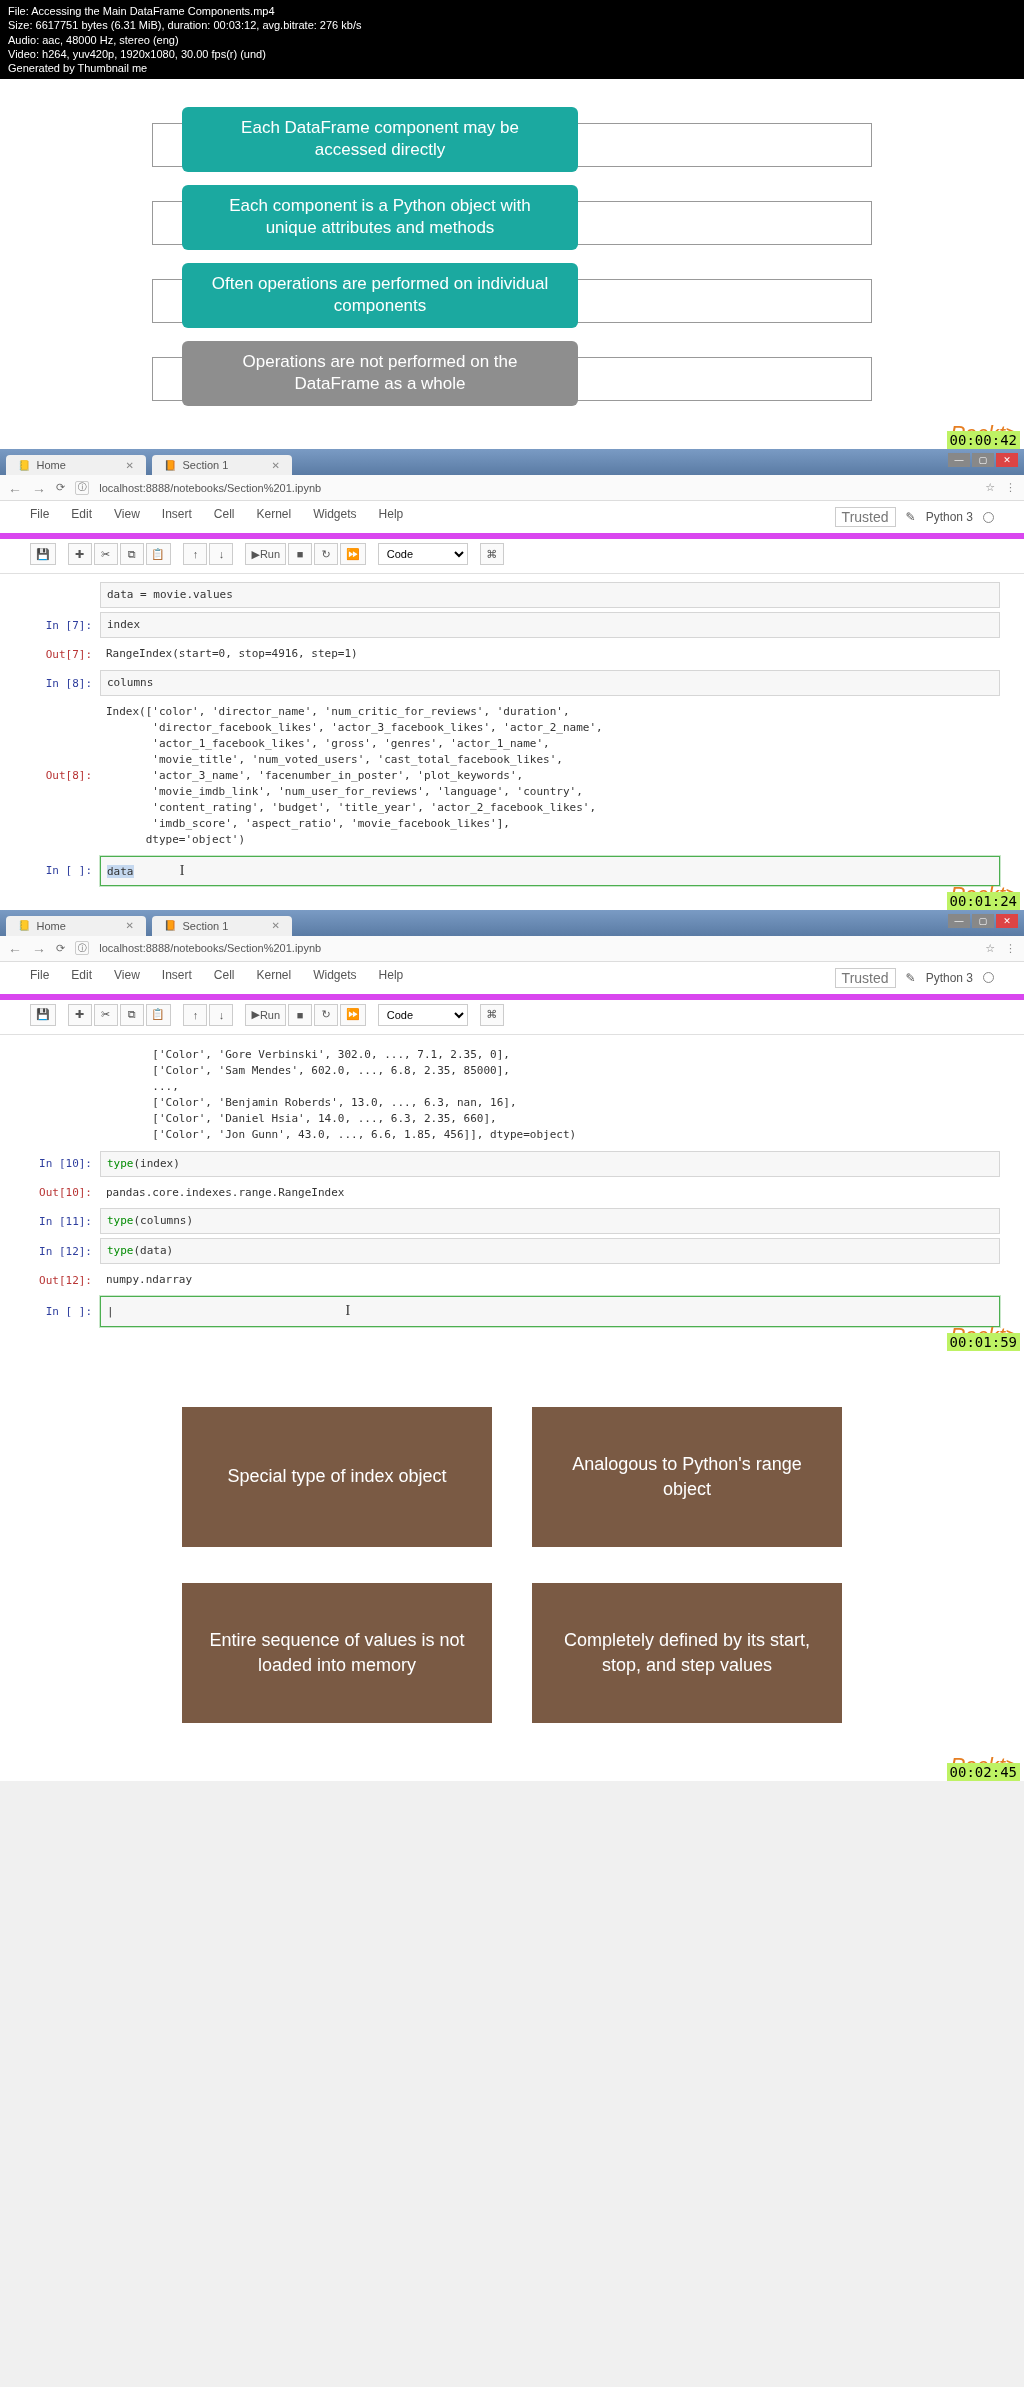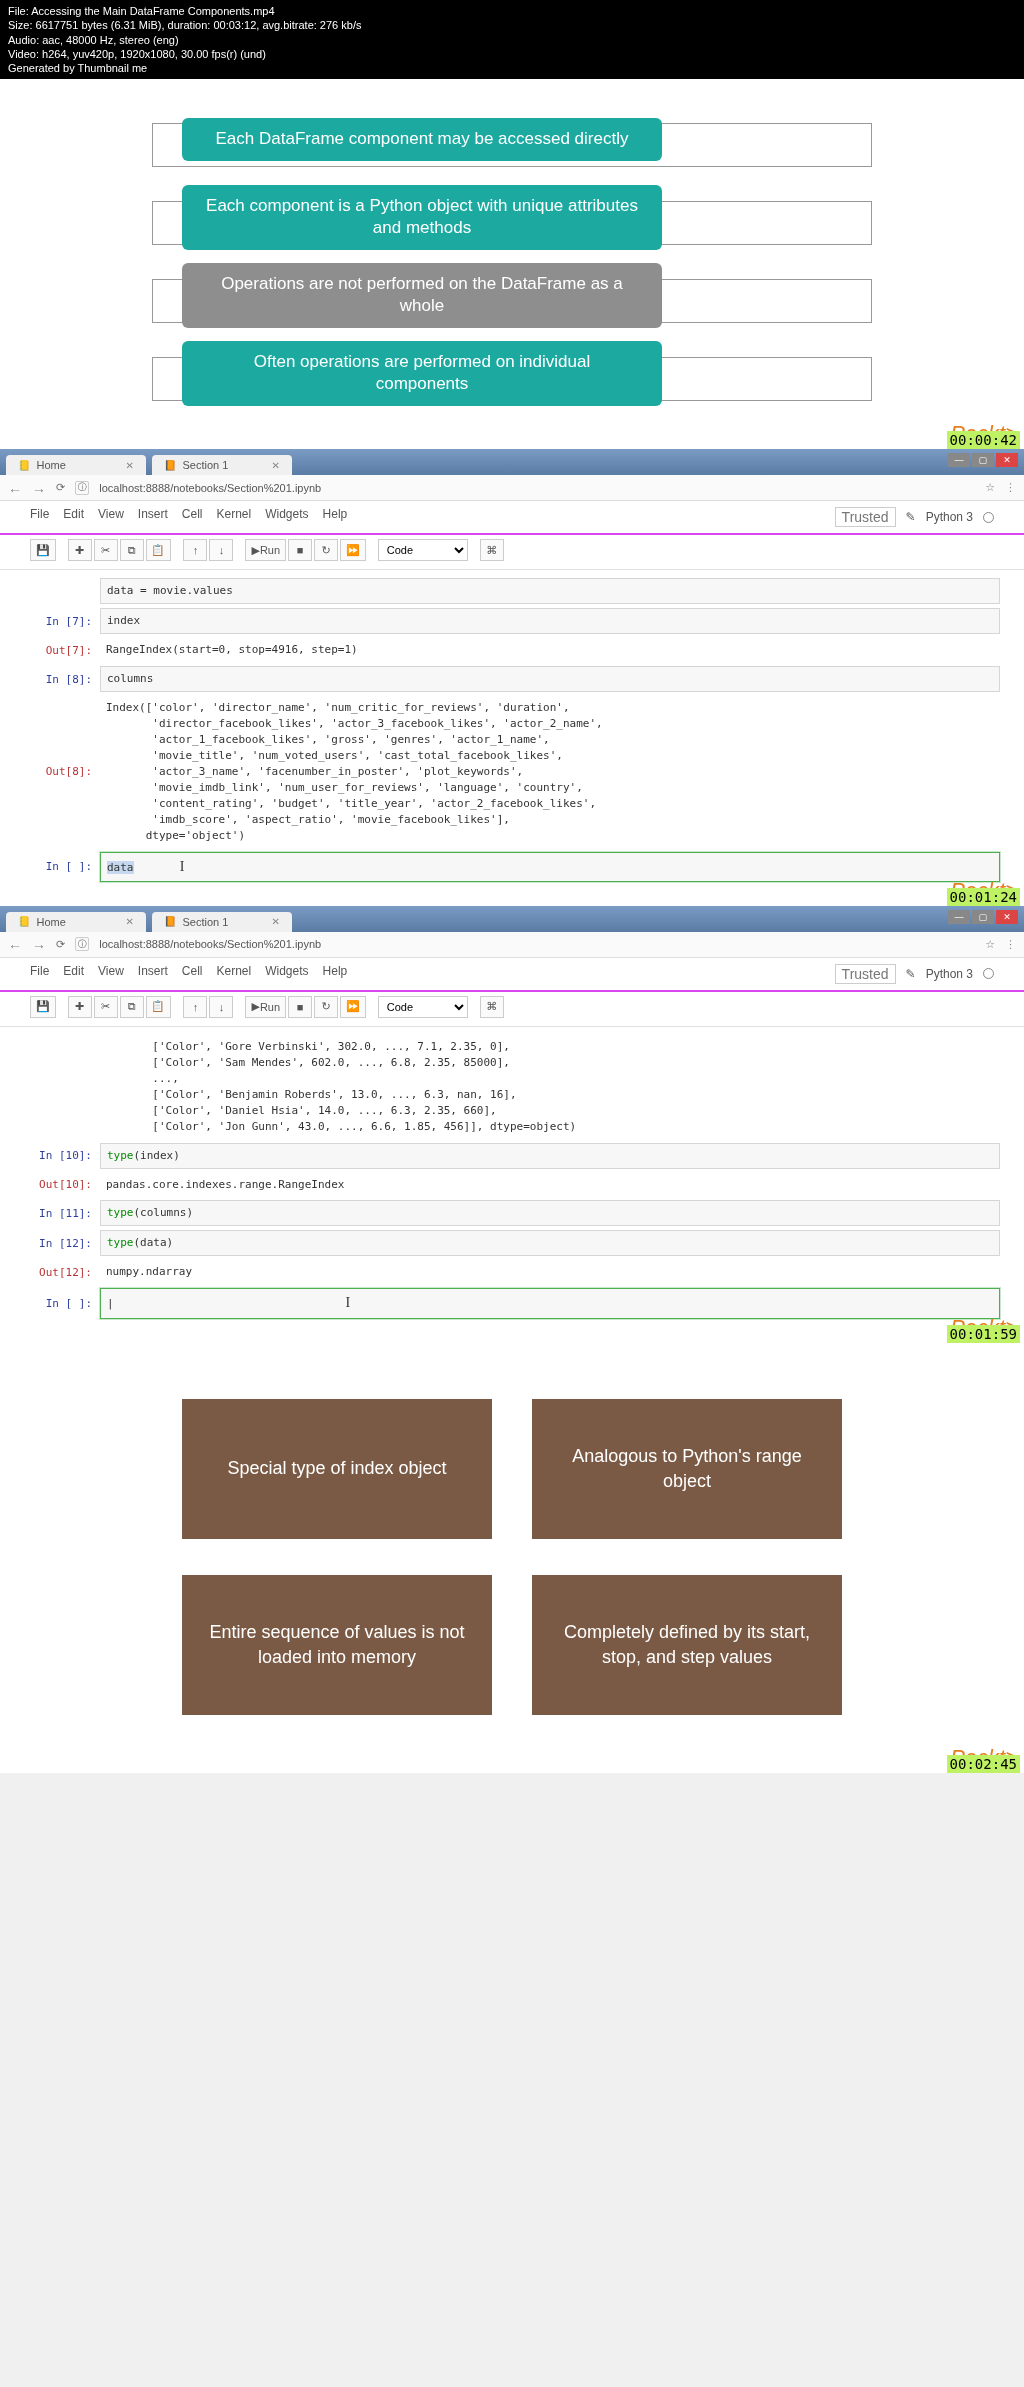--- a/index.html
+++ b/index.html
@@ -3,21 +3,21 @@
 <meta charset="utf-8">
 <style>
   * { box-sizing: border-box; margin: 0; padding: 0; }
   body { width: 1024px; background: #f0f0f0; font-family: Arial, sans-serif; }
   
   .video-meta { background: #000; color: #fff; padding: 4px 8px; font-size: 11px; line-height: 1.3; font-family: Arial, sans-serif; }
   
   .slide { background: #fff; position: relative; }
   .slide1 { height: 370px; padding-top: 30px; }
   .slide-row { display: flex; align-items: center; margin: 0 auto 18px; width: 720px; position: relative; height: 60px; }
-  .pill { background: #1ba9a0; color: #fff; padding: 10px 24px; border-radius: 6px; font-size: 17px; text-align: center; line-height: 1.3; position: relative; z-index: 2; width: 480px; margin-left: 30px; }
+  .pill { background: #1ba9a0; color: #fff; padding: 10px 24px; border-radius: 6px; font-size: 17px; text-align: center; line-height: 1.3; position: relative; z-index: 2; width: 396px; margin-left: 30px; }
   .pill.gray { background: #8e8e8e; }
   .pill-bar { position: absolute; border: 1px solid #999; height: 44px; width: 720px; left: 0; top: 14px; z-index: 1; background: #fff; }
   
   .packt-label { position: absolute; right: 6px; bottom: 2px; color: #e67e22; font-size: 22px; font-weight: normal; font-style: italic; }
   .timestamp-label { position: absolute; right: 4px; bottom: 0; background: #bef264; color: #000; font-size: 14px; padding: 1px 3px; font-family: monospace; }
   
   .browser-frame { background: #e8e8e8; }
   .browser-tabs { display: flex; height: 26px; background: linear-gradient(#7a9bc4, #5a7ba4); align-items: flex-end; font-size: 11px; position: relative; }
   .browser-tab { background: #f0f0f0; border-radius: 4px 4px 0 0; padding: 4px 12px; margin-left: 6px; display: flex; align-items: center; gap: 6px; width: 140px; color: #555; }
   .browser-tab .tab-close { margin-left: auto; color: #888; font-size: 10px; }
@@ -29,21 +29,21 @@
   .wc-close { background: #d44; }
   
   .browser-addr { display: flex; align-items: center; background: #fafafa; height: 26px; padding: 0 8px; gap: 10px; border-bottom: 1px solid #ddd; font-size: 11px; }
   .addr-arrow { color: #888; font-size: 14px; }
   .addr-reload { color: #666; }
   .addr-info { border: 1px solid #ccc; width: 14px; height: 14px; display: inline-flex; align-items: center; justify-content: center; font-size: 9px; border-radius: 2px; color: #666; }
   .addr-url { flex: 1; color: #555; }
   .addr-star { color: #888; }
   .addr-menu { color: #888; }
   
-  .jupyter-menubar { background: #fff; display: flex; padding: 6px 30px; font-size: 12px; gap: 14px; color: #555; border-bottom: 2px solid #d946ef; }
+  .jupyter-menubar { background: #fff; display: flex; padding: 6px 30px; font-size: 12px; gap: 22px; color: #555; border-bottom: 6px solid #d946ef; }
   .jupyter-menubar .right { margin-left: auto; display: flex; align-items: center; gap: 10px; }
   .trusted { border: 1px solid #ccc; padding: 1px 6px; font-size: 14px; color: #777; }
   .kernel-ind { width: 11px; height: 11px; border: 1px solid #888; border-radius: 50%; display: inline-block; }
   
   .jupyter-toolbar { background: #fff; display: flex; padding: 4px 30px 8px; gap: 2px; align-items: center; border-bottom: 1px solid #e0e0e0; }
   .tb-btn { border: 1px solid #ccc; background: #fafafa; height: 22px; min-width: 24px; display: flex; align-items: center; justify-content: center; font-size: 11px; color: #555; padding: 0 5px; }
   .tb-sel { border: 1px solid #ccc; height: 22px; font-size: 11px; padding: 0 4px; width: 90px; background: #fff; }
   .tb-gap { width: 8px; }
   
   .notebook-area { background: #fff; padding: 4px 24px 20px; }
@@ -82,25 +82,25 @@
   <div class="slide-row">
       <div class="pill-bar"></div>
       <div class="pill">Each DataFrame component may be accessed directly</div>
     </div>
   <div class="slide-row">
       <div class="pill-bar"></div>
       <div class="pill">Each component is a Python object with unique attributes and methods</div>
     </div>
   <div class="slide-row">
       <div class="pill-bar"></div>
-      <div class="pill gray">Operations are not performed on the DataFrame as a whole</div>
+      <div class="pill">Often operations are performed on individual components</div>
     </div>
   <div class="slide-row">
       <div class="pill-bar"></div>
-      <div class="pill">Often operations are performed on individual components</div>
+      <div class="pill gray">Operations are not performed on the DataFrame as a whole</div>
     </div>
   <div class="packt-label">Packt&gt;</div>
   <div class="timestamp-label">00:00:42</div>
 </div>
 
 <div class="browser-frame frame-wrap">
   <div class="browser-tabs">
     <div class="browser-tab">
         <span class="tab-icon">📒</span>
         <span>Home</span>

